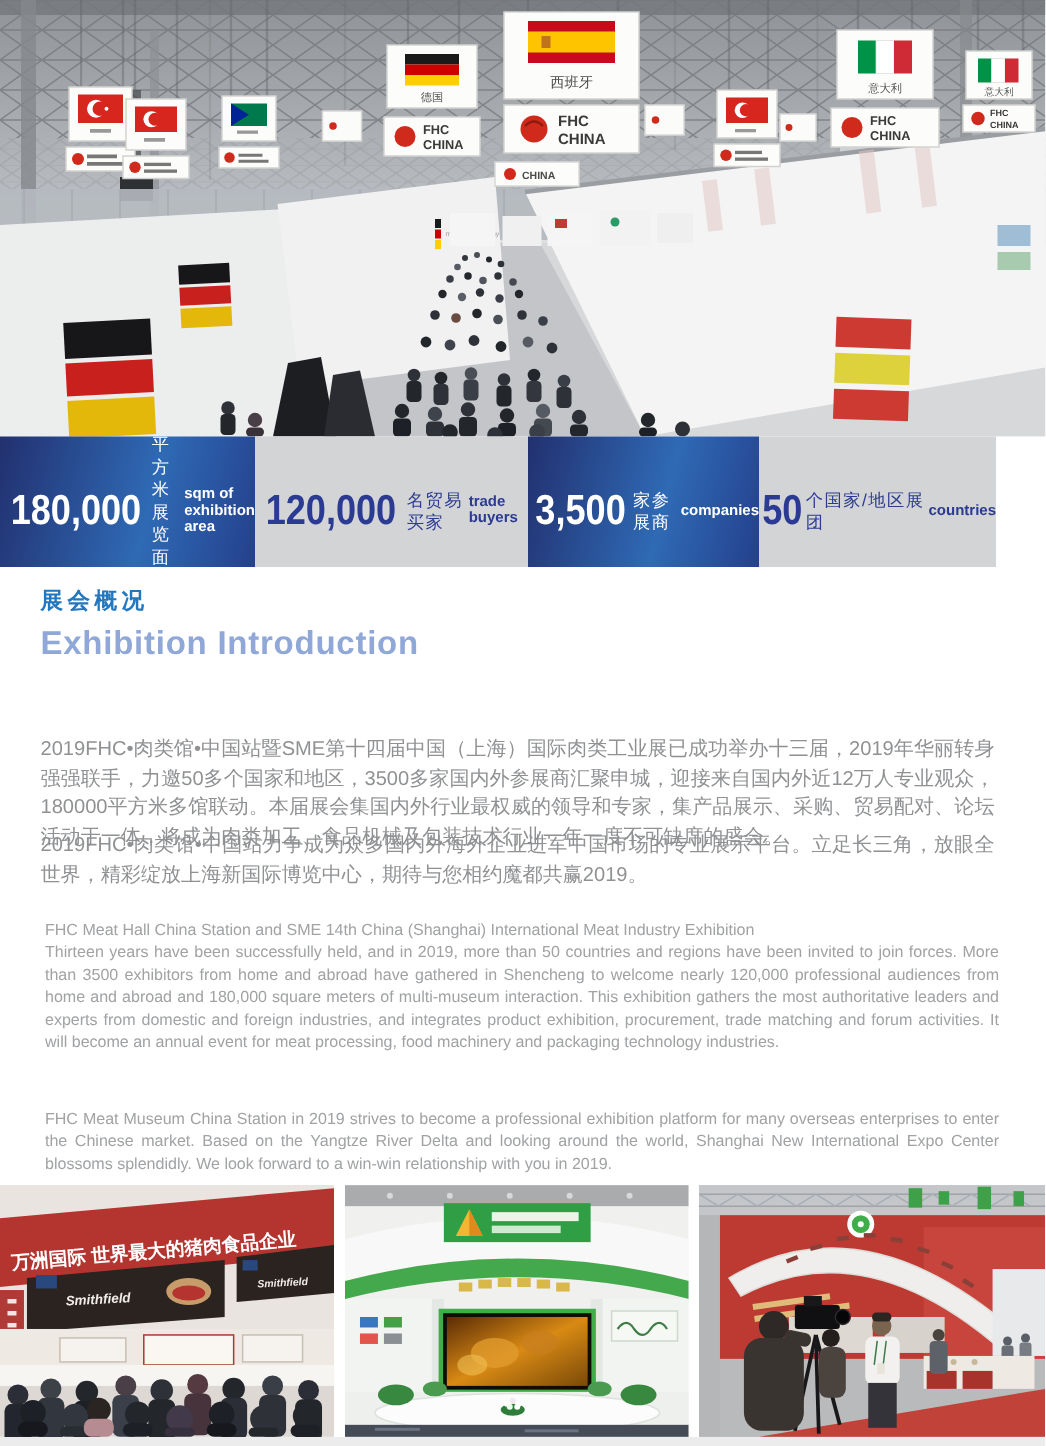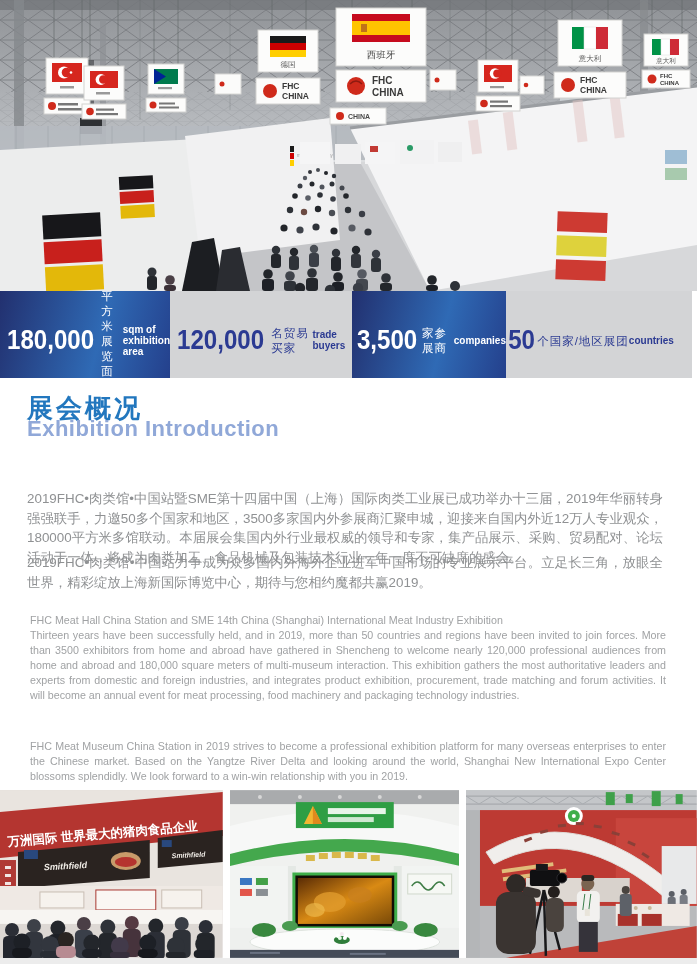--- a/index.html
+++ b/index.html
@@ -11,21 +11,21 @@
   .hero { position:absolute; top:0; left:0; width:697px; height:291px; display:block; }
 
   .stats { position:absolute; top:291px; left:0; width:697px; height:87px; display:flex; z-index:2; }
   .stat { display:flex; flex-direction:row; align-items:center; padding-top:10px; height:87px; }
   .stat.blue { background:linear-gradient(104deg,#22306f 0%,#2f6ab5 58%,#24408c 100%); color:#ffffff; }
   .stat.gray { background:#d3d4d6; color:#2b3a92; }
   .stat-value { font-size:28px; font-weight:bold; line-height:1.05; transform:scaleX(.86); }
   .stat-cn { font-size:11.5px; margin-top:3px; letter-spacing:1px; }
   .stat-en { font-size:10px; font-weight:bold; margin-top:1px; }
 
-  .title-cn { position:absolute; left:27px; top:391px; font-size:26px; font-weight:bold;
+  .title-cn { position:absolute; left:27px; top:391px; font-size:15px; font-weight:bold;
               color:#2277be; letter-spacing:3px; }
   .title-en { position:absolute; left:27px; top:416px; font-size:22px; font-weight:bold;
               color:#90a8d8; letter-spacing:0.5px; }
   .p-cn { position:absolute; left:27px; width:636px; font-size:13.4px; line-height:19.6px;
           color:#8f9193; text-align:justify; }
   .p-cn1 { top:453px;margin-top:36px; }
   .p-cn2 { top:553px; }
   .p-en { position:absolute; left:30px; width:636px; font-size:10.7px; line-height:15.1px;
           color:#a0a2a4; text-align:justify; }
   .p-en1 { top:613px; }
@@ -370,21 +370,21 @@
     <div class="stat gray" style="width:182px">
       <div class="stat-value">120,000</div>
       <div class="stat-cn">名贸易买家</div>
       <div class="stat-en">trade buyers</div>
     </div>
     <div class="stat blue" style="width:154px">
       <div class="stat-value">3,500</div>
       <div class="stat-cn">家参展商</div>
       <div class="stat-en">companies</div>
     </div>
-    <div class="stat gray" style="width:186px">
+    <div class="stat gray" style="width:158px">
       <div class="stat-value">50</div>
       <div class="stat-cn">个国家/地区展团</div>
       <div class="stat-en">countries</div>
     </div>
   </div>
 
   <div class="title-cn">展会概况</div>
   <div class="title-en">Exhibition Introduction</div>
 
   <p class="p-cn p-cn1">2019FHC•肉类馆•中国站暨SME第十四届中国（上海）国际肉类工业展已成功举办十三届，2019年华丽转身强强联手，力邀50多个国家和地区，3500多家国内外参展商汇聚申城，迎接来自国内外近12万人专业观众，180000平方米多馆联动。本届展会集国内外行业最权威的领导和专家，集产品展示、采购、贸易配对、论坛活动于一体，将成为肉类加工、食品机械及包装技术行业一年一度不可缺席的盛会。</p>

